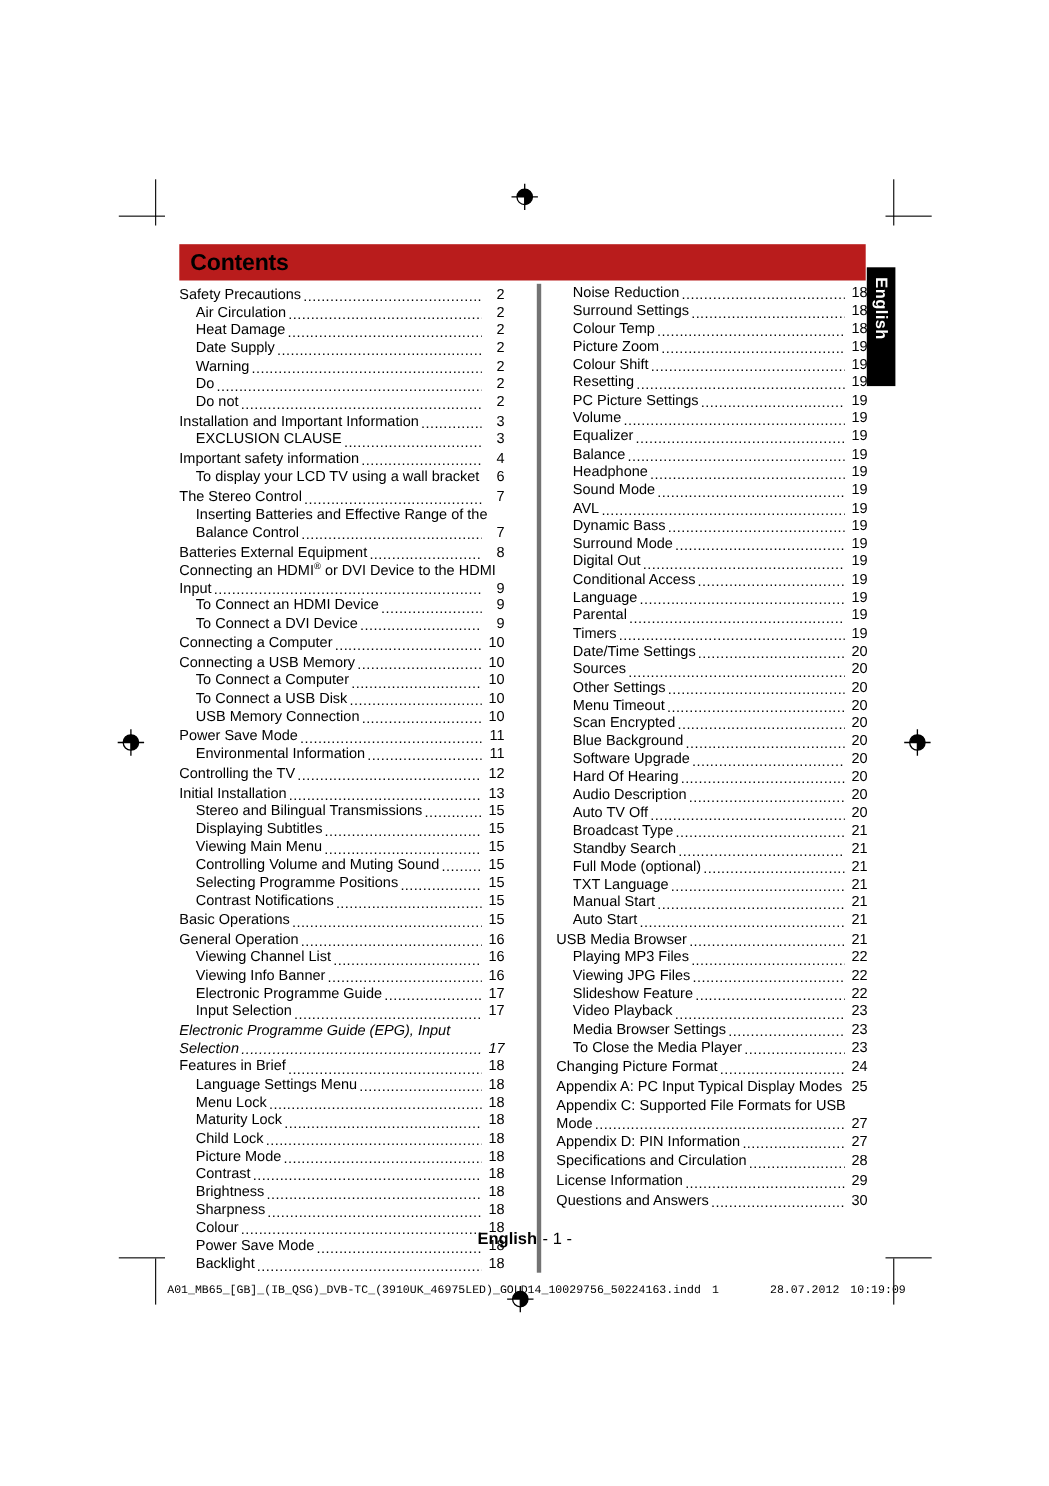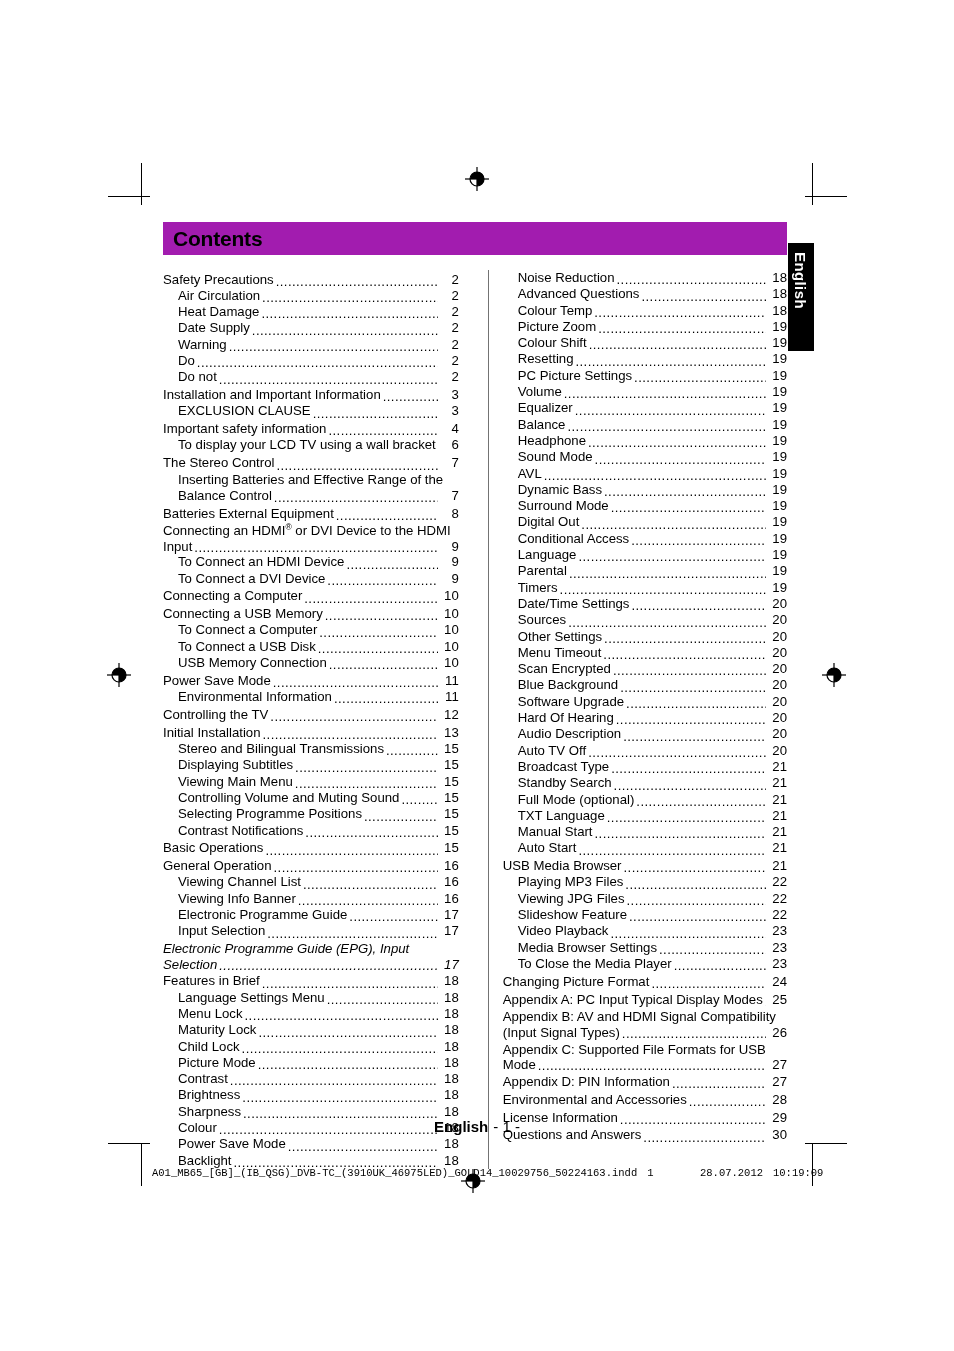--- a/index.html
+++ b/index.html
@@ -32,45 +32,45 @@
 
   
   .page {
     position: absolute;
     left: 163px;
     top: 222px;
     width: 624px;
   }
 
   .contents-header {
-    background: #a21caf;
+    background: #b91c1c;
     padding: 5px 0 4px 10px;
     width: 614px;
   }
   .contents-header h1 {
     margin: 0;
     font-size: 21px;
     font-weight: bold;
     letter-spacing: -0.2px;
     line-height: 24px;
   }
 
   .columns {
     display: flex;
-    margin-top: 15px;
+    margin-top: 3px;
     gap: 15px;
   }
   .col {
     width: 312px;
     box-sizing: border-box;
   }
   .col-left { padding-right: 14px; }
   .col-right {
     padding-left: 14px;
-    border-left: 1px solid #737373;
+    border-left: 4px solid #737373;
   }
 
   
   .toc-entry {
     display: flex;
     align-items: flex-end;
     font-size: 13.2px;
     line-height: 16.3px;
     white-space: nowrap;
     margin: 0;
@@ -499,21 +499,21 @@
           <span class="toc-page">18</span>
         </div>
       </div>
     <div class="col col-right" id="col-right">
         <div class="toc-entry lvl2">
           <span class="toc-title">Noise Reduction</span>
           <span class="leader"></span>
           <span class="toc-page">18</span>
         </div>
         <div class="toc-entry lvl2">
-          <span class="toc-title">Advanced Questions</span>
+          <span class="toc-title">Surround Settings</span>
           <span class="leader"></span>
           <span class="toc-page">18</span>
         </div>
         <div class="toc-entry lvl2">
           <span class="toc-title">Colour Temp</span>
           <span class="leader"></span>
           <span class="toc-page">18</span>
         </div>
         <div class="toc-entry lvl2">
           <span class="toc-title">Picture Zoom</span>
@@ -717,44 +717,36 @@
         </div>
         <div class="toc-entry lvl1">
           <span class="toc-title">Changing Picture Format</span>
           <span class="leader"></span>
           <span class="toc-page">24</span>
         </div>
         <div class="toc-entry lvl1">
           <span class="toc-title">Appendix A: PC Input Typical Display Modes</span>
           <span class="leader"></span>
           <span class="toc-page">25</span>
-        </div>
-        <div class="toc-entry lvl1 wrap" style="line-height: 15.4px;">
-          <div class="title-block">Appendix B: AV and HDMI Signal Compatibility</div>
-          <div class="lastline">
-            <span class="toc-title">(Input Signal Types)</span>
-            <span class="leader"></span>
-            <span class="toc-page">26</span>
-          </div>
         </div>
         <div class="toc-entry lvl1 wrap" style="line-height: 15.4px;">
           <div class="title-block">Appendix C: Supported File Formats for USB</div>
           <div class="lastline">
             <span class="toc-title">Mode</span>
             <span class="leader"></span>
             <span class="toc-page">27</span>
           </div>
         </div>
         <div class="toc-entry lvl1">
           <span class="toc-title">Appendix D: PIN Information </span>
           <span class="leader"></span>
           <span class="toc-page">27</span>
         </div>
         <div class="toc-entry lvl1">
-          <span class="toc-title">Environmental and Accessories </span>
+          <span class="toc-title">Specifications and Circulation </span>
           <span class="leader"></span>
           <span class="toc-page">28</span>
         </div>
         <div class="toc-entry lvl1">
           <span class="toc-title">License Information </span>
           <span class="leader"></span>
           <span class="toc-page">29</span>
         </div>
         <div class="toc-entry lvl1">
           <span class="toc-title">Questions and Answers</span>

